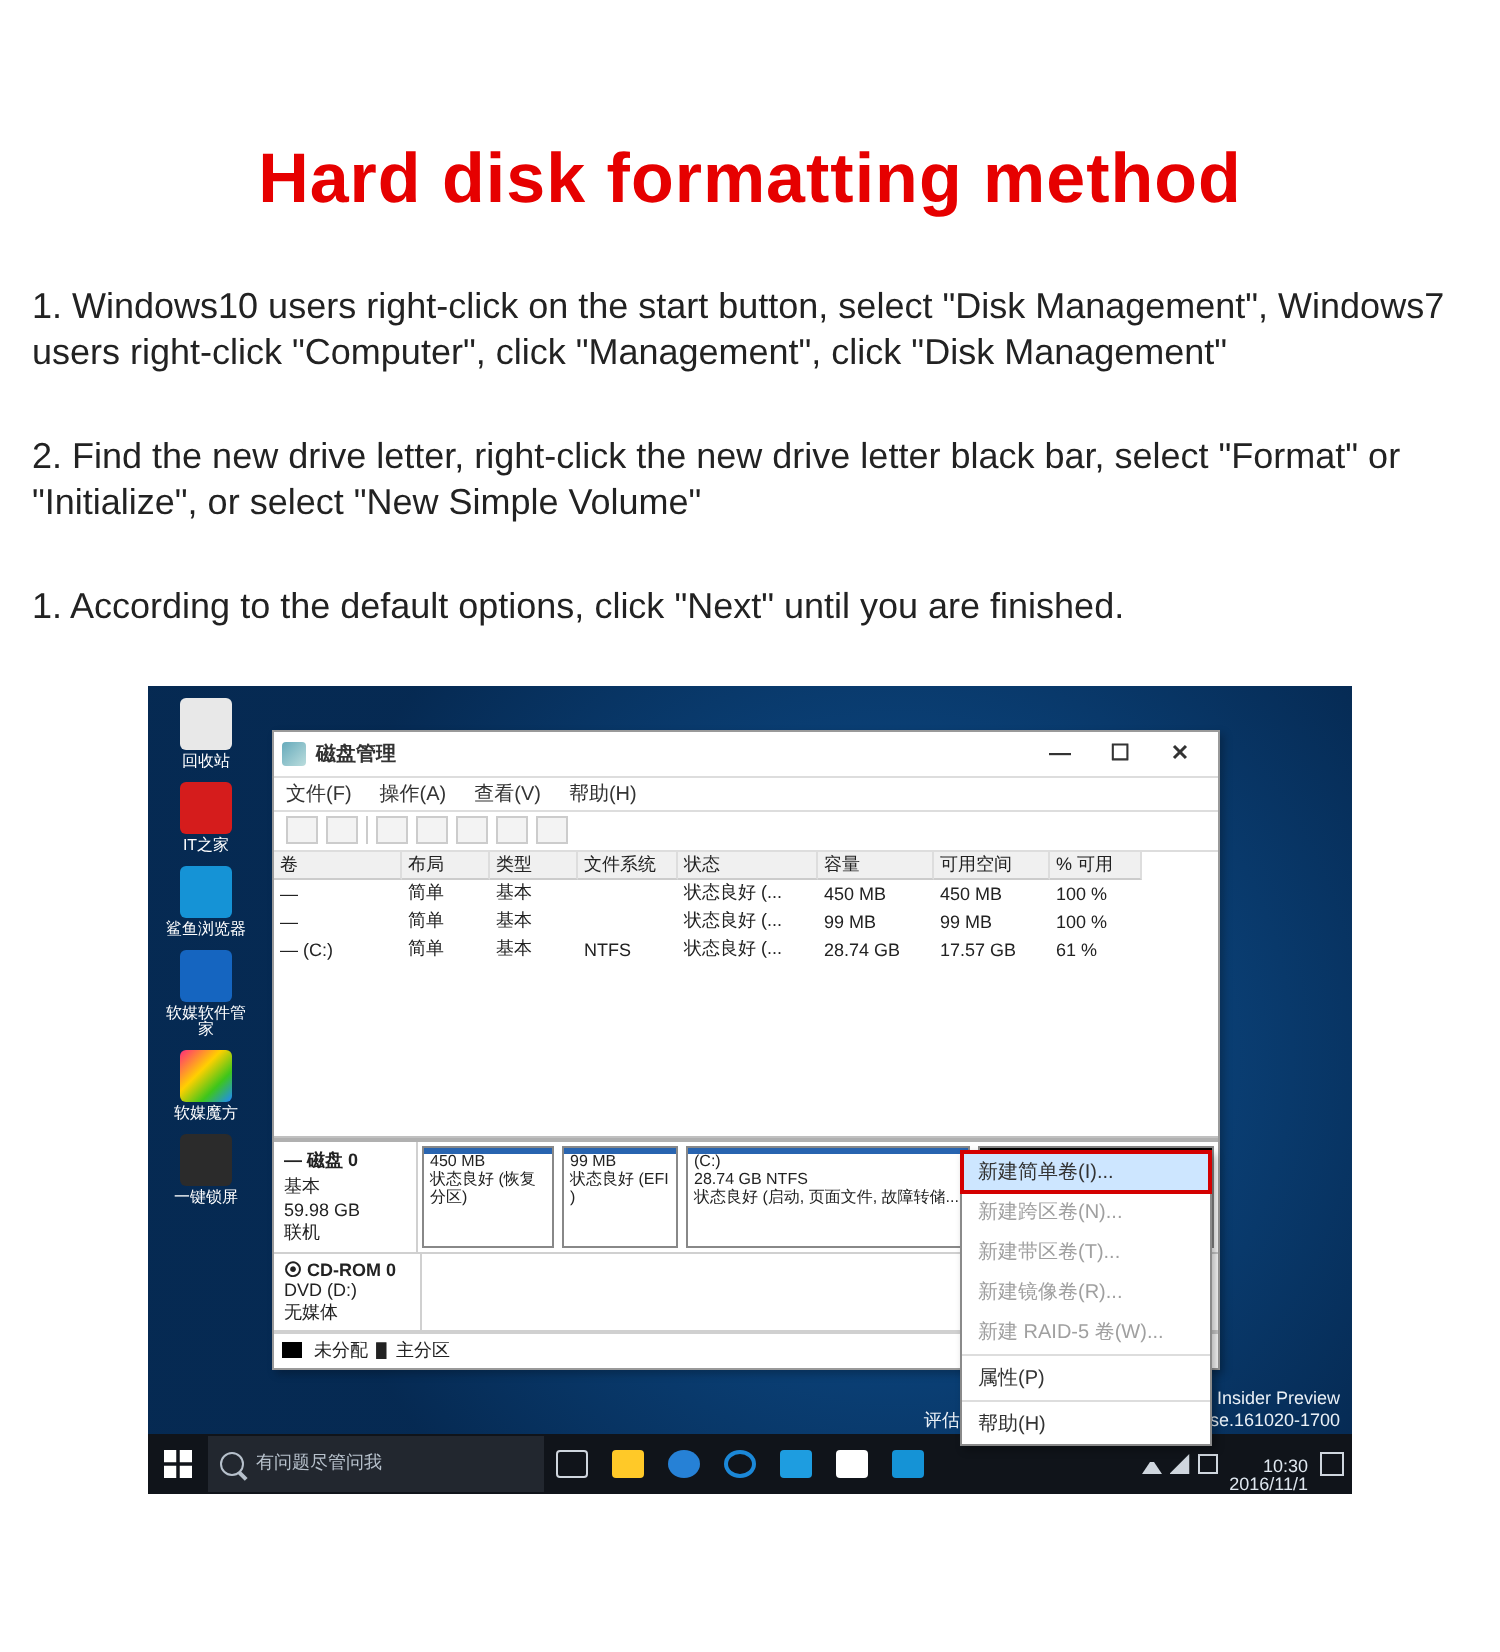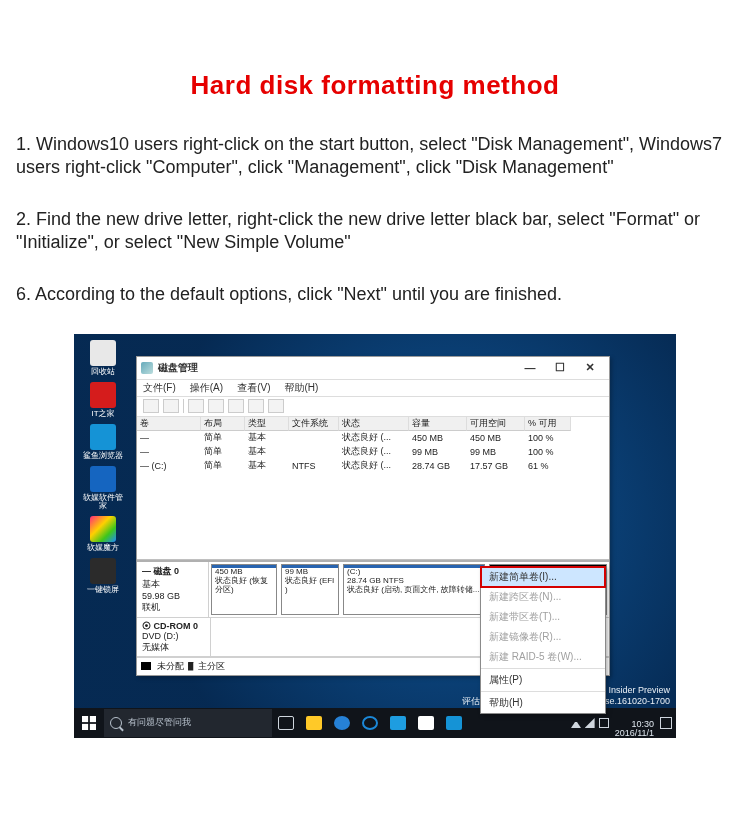--- a/index.html
+++ b/index.html
@@ -1,18 +1,18 @@
 <!DOCTYPE html>
 <html><head>
   <meta charset="utf-8">
   <style>
     * { box-sizing: border-box; margin: 0; padding: 0; }
     html, body { width: 750px; height: 826px; background: #fff; font-family: "Segoe UI", Arial, sans-serif; color: #222; }
     .page { width: 750px; padding: 18px 16px 6px; }
-    h1.title { color: #e60000; font-weight: 700; font-size: 26px; text-align: center; margin: 52px 0 32px; letter-spacing: 0.5px; }
+    h1.title { color: #e60000; font-weight: 700; font-size: 35px; text-align: center; margin: 52px 0 32px; letter-spacing: 0.5px; }
     p.step { font-size: 18px; line-height: 1.3; margin: 0 0 28px; white-space: pre-line; }
     .screenshot { margin: 2px auto 8px; width: 602px; height: 404px; background: #0b3a6a; position: relative; overflow: hidden; }
     .wallpaper { position: absolute; inset: 0;
       background: radial-gradient(circle at 62% 46%, rgba(255,255,255,0.22) 0%, rgba(10,70,130,0.5) 35%, rgba(5,40,80,0.9) 70%);
     }
     
     .desk-icons { position: absolute; left: 6px; top: 6px; display: flex; flex-direction: column; gap: 6px; }
     .desk-item { width: 46px; display: flex; flex-direction: column; align-items: center; }
     .desk-ico { width: 26px; height: 26px; border-radius: 3px; }
     .desk-lbl { color: #fff; font-size: 8px; text-align: center; margin-top: 2px; line-height: 1; }
@@ -64,21 +64,21 @@
     .insider { position: absolute; right: 6px; bottom: 32px; text-align: right; color: #eaf0f6; font-size: 9px; line-height: 1.15; }
   </style>
 </head>
 <body>
 
 <div class="page">
   <h1 class="title">Hard disk formatting method</h1>
 
   <p class="step">1. Windows10 users right-click on the start button, select "Disk Management", Windows7 users right-click "Computer", click "Management", click "Disk Management"</p>
   <p class="step">2. Find the new drive letter, right-click the new drive letter black bar, select "Format" or "Initialize", or select "New Simple Volume"</p>
-  <p class="step">6. According to the default options, click "Next" until you are finished.</p>
+  <p class="step">1. According to the default options, click "Next" until you are finished.</p>
 
   <div class="screenshot">
     <div class="wallpaper"></div>
 
     <div class="desk-icons" id="desk-icons">
         <div class="desk-item">
           <div class="desk-ico" style="background:#e8e8e8"></div>
           <div class="desk-lbl">回收站</div>
         </div>
         <div class="desk-item">

